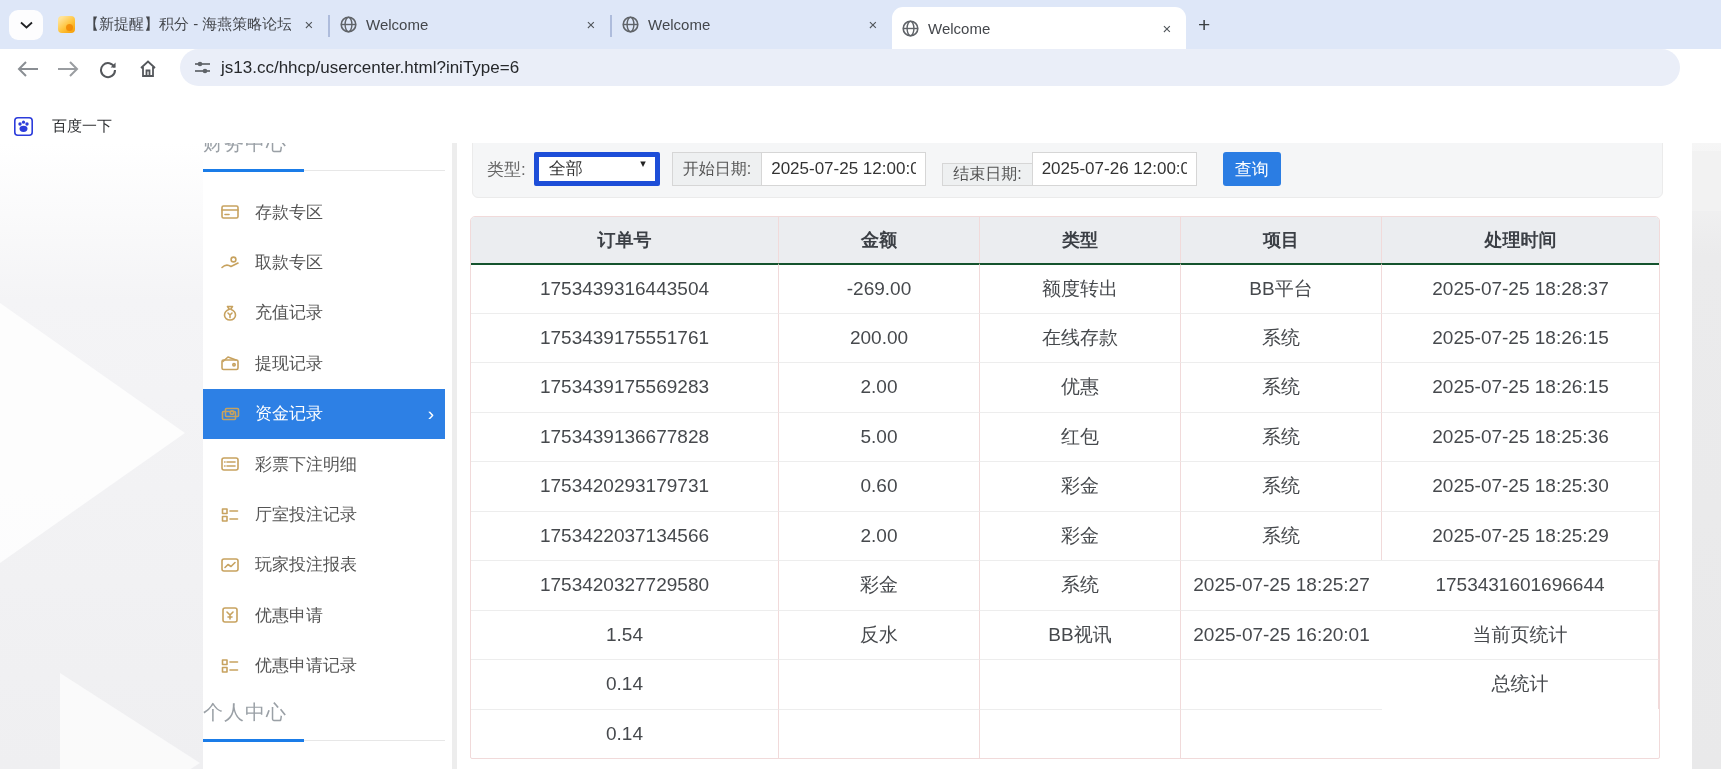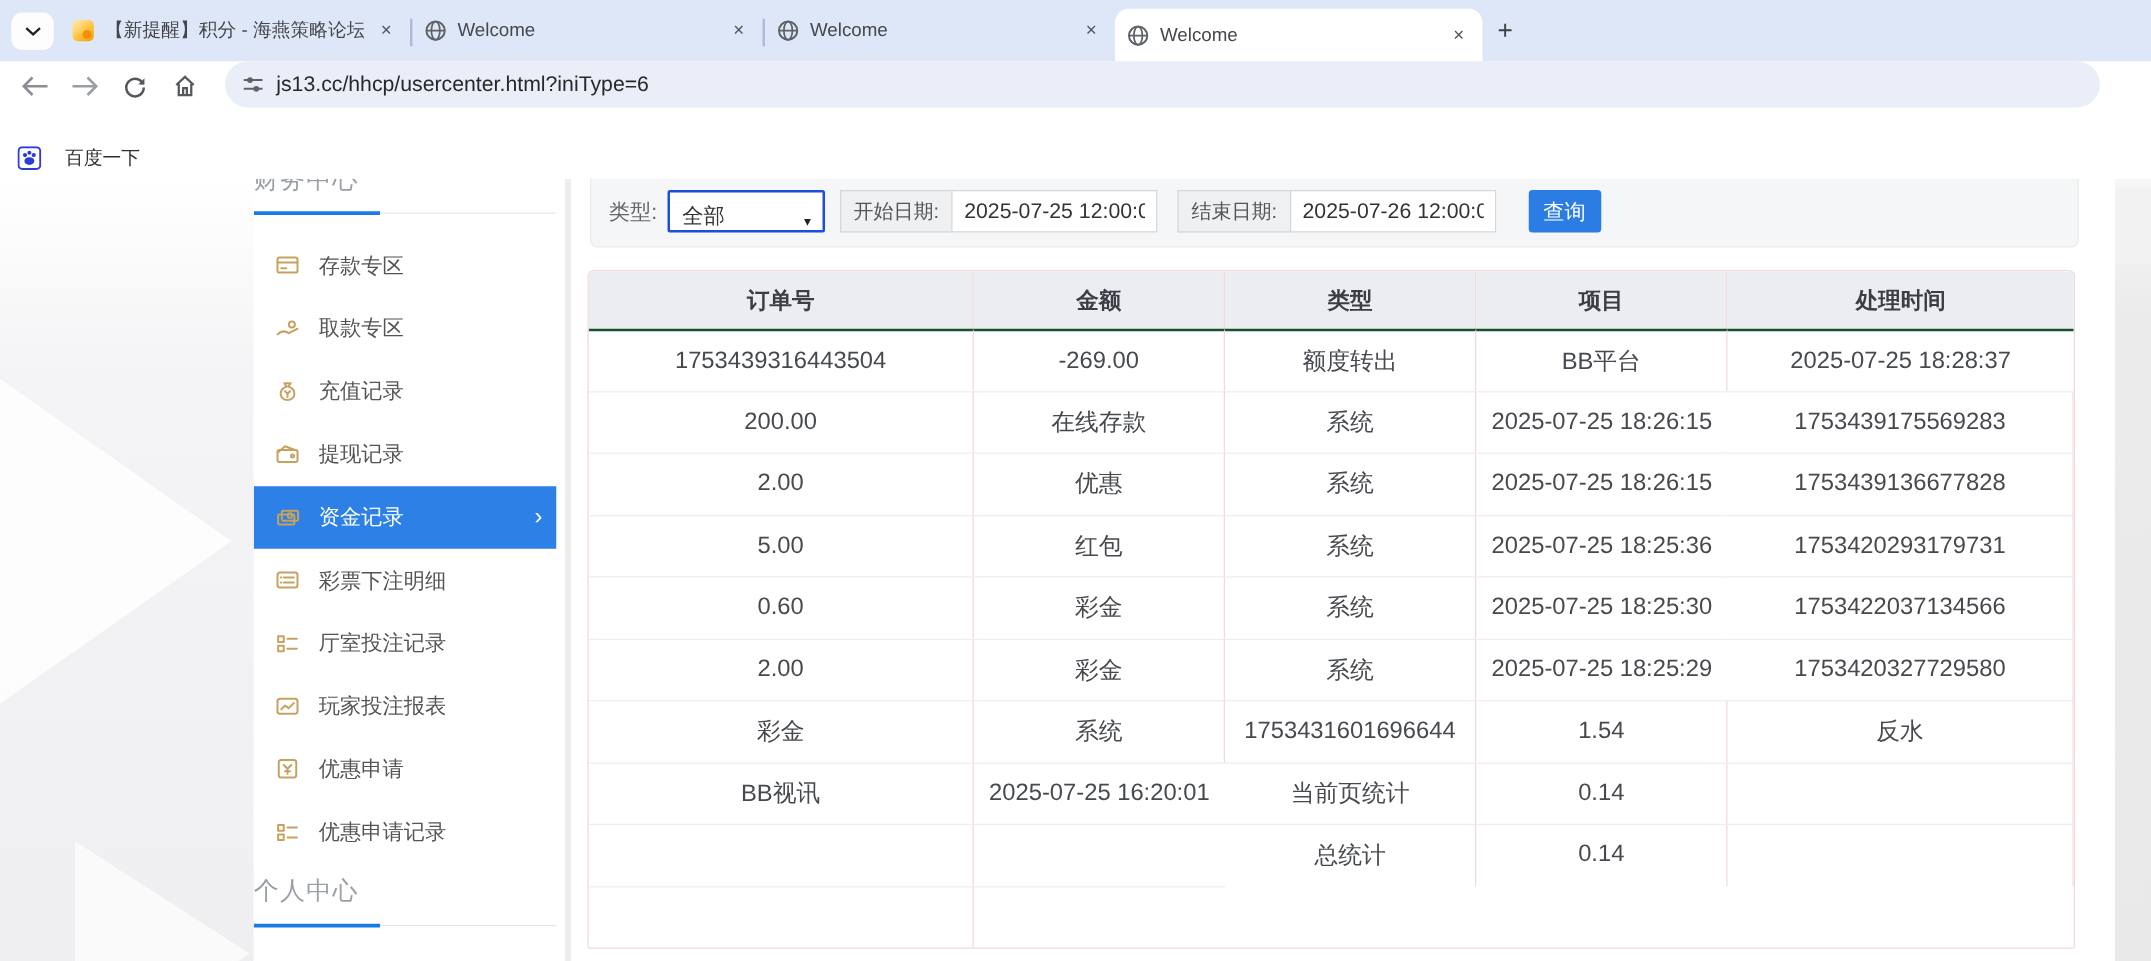--- a/index.html
+++ b/index.html
@@ -70,29 +70,29 @@
     background:#ededed; }
 
   .main { position:absolute; left:457px; top:0; right:29px; height:100%; background:#fff; }
 
   .filter-panel { position:absolute; left:15px; top:-10px; width:1191px; height:65px;
     background:#f5f6f7; border:1px solid #ebebeb; border-radius:6px; }
   .filter-controls { position:absolute; left:30px; top:9px; height:34px;
     display:flex; align-items:center; }
   .f-label { font-size:17px; color:#666; }
   .f-select { margin-left:8px; width:126px; height:34px; background:#fff;
-    border:2px solid #1d4ed8; border-radius:2px; display:flex; align-items:flex-end;
+    border:5px solid #1d4ed8; border-radius:2px; display:flex; align-items:flex-start;
     padding:0 10px; font-size:17px; color:#333; position:relative; }
   .f-select .caret { position:absolute; right:9px; font-size:11px; color:#222; }
   .f-group { display:flex; height:34px; }
   .f-addon { background:#eef0f1; border:1px solid #d6d6d6; border-right:none;
     display:flex; align-items:center; padding:0 10px; font-size:16px; color:#555; }
   .f-input { width:165px; height:34px; border:1px solid #d6d6d6; background:#fff;
     padding:0 9px; font-size:17px; color:#333; font-family:"Liberation Sans","DejaVu Sans",sans-serif; }
-  .g1 { margin-left:12px; } .g2 { margin-left:16px; }
+  .g1 { margin-left:12px; } .g2 { margin-left:16px;align-items:flex-end; }
   .f-btn { margin-left:26px; width:58px; height:34px; background:#2b7de3; color:#fff;
     border:none; border-radius:3px; font-size:17px;
     font-family:"Liberation Sans","DejaVu Sans",sans-serif; }
 
   .data-table { position:absolute; left:13px; top:73px; width:1190px;
     border:1px solid #f1dada; border-radius:5px 5px 2px 2px; overflow:hidden;
     display:grid; grid-template-columns:308px 201px 201px 201px 1fr;
     grid-template-rows:46px; grid-auto-rows:49.5px; background:#fff; }
   .cell { display:flex; align-items:center; justify-content:center;
     border-right:1px solid #f1dada; font-size:19px; color:#46494d; }
@@ -356,20 +356,21 @@
         <div class="cell th">订单号</div>
         <div class="cell th">金额</div>
         <div class="cell th">类型</div>
         <div class="cell th">项目</div>
         <div class="cell th last">处理时间</div>
         <div class="cell td first-data">1753439316443504</div>
         <div class="cell td first-data">-269.00</div>
         <div class="cell td first-data">额度转出</div>
         <div class="cell td first-data">BB平台</div>
         <div class="cell td last first-data">2025-07-25 18:28:37</div>
+        <div class="cell td">1753439175551761</div>
         <div class="cell td">200.00</div>
         <div class="cell td">在线存款</div>
         <div class="cell td">系统</div>
         <div class="cell td last">2025-07-25 18:26:15</div>
         <div class="cell td">1753439175569283</div>
         <div class="cell td">2.00</div>
         <div class="cell td">优惠</div>
         <div class="cell td">系统</div>
         <div class="cell td last">2025-07-25 18:26:15</div>
         <div class="cell td">1753439136677828</div>
@@ -383,20 +384,21 @@
         <div class="cell td">系统</div>
         <div class="cell td last">2025-07-25 18:25:30</div>
         <div class="cell td">1753422037134566</div>
         <div class="cell td">2.00</div>
         <div class="cell td">彩金</div>
         <div class="cell td">系统</div>
         <div class="cell td last">2025-07-25 18:25:29</div>
         <div class="cell td">1753420327729580</div>
         <div class="cell td">彩金</div>
         <div class="cell td">系统</div>
+        <div class="cell td last">2025-07-25 18:25:27</div>
         <div class="cell td">1753431601696644</div>
         <div class="cell td">1.54</div>
         <div class="cell td">反水</div>
         <div class="cell td">BB视讯</div>
         <div class="cell td last">2025-07-25 16:20:01</div>
         <div class="cell td">当前页统计</div>
         <div class="cell td">0.14</div>
         <div class="cell td"></div>
         <div class="cell td"></div>
         <div class="cell td last"></div>

